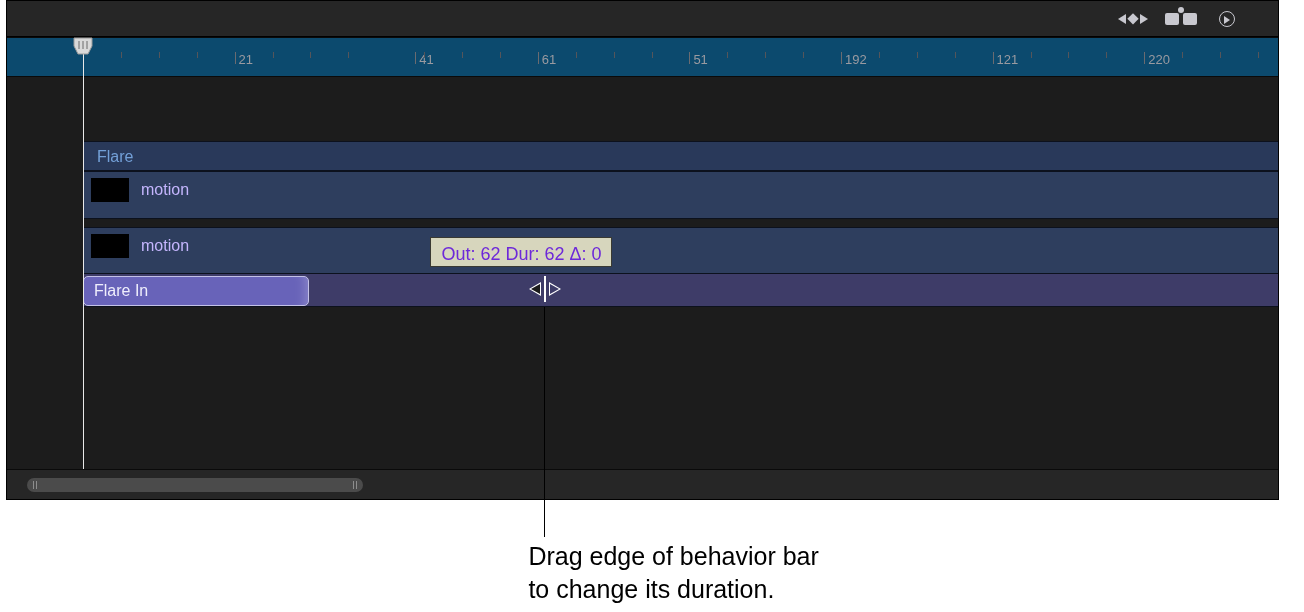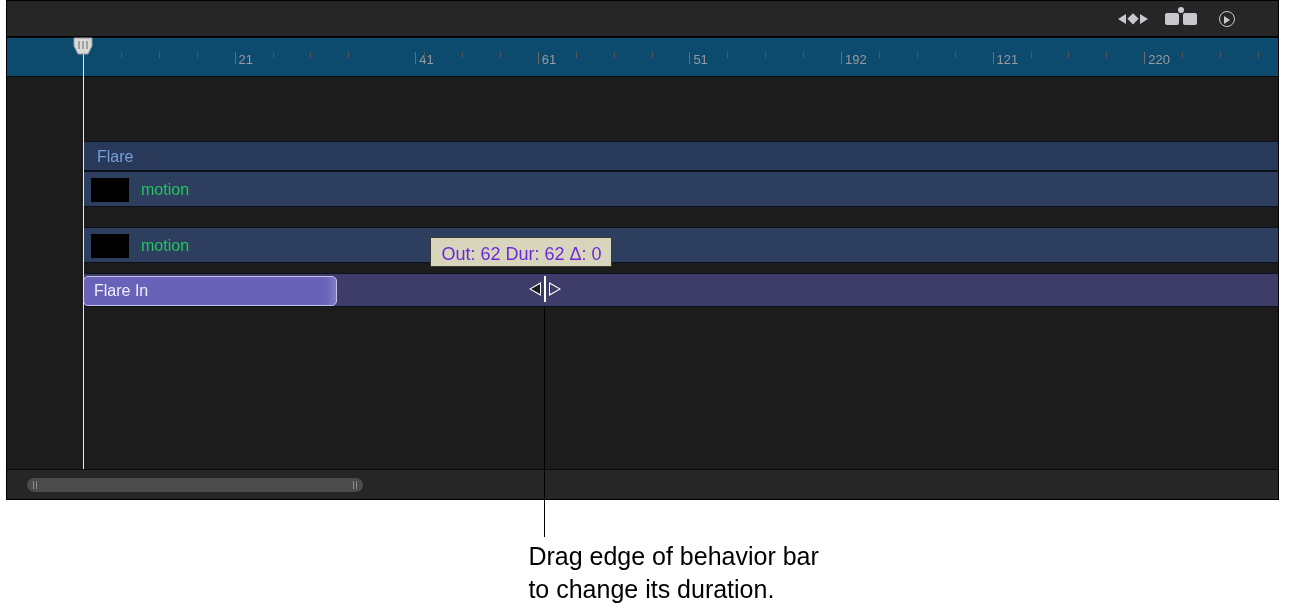--- a/index.html
+++ b/index.html
@@ -160,25 +160,25 @@
     border-top: 1px solid #0c111d;
     border-bottom: 1px solid #0c111d;
     color: #73a0d8;
     font-size: 16px;
     line-height: 30px;
     padding-left: 14px;
   }
 
   
   .row.layer {
-    height: 36px;
+    height: 48px;
     background: #2e3e5e;
     border-top: 1px solid #0c111d;
     border-bottom: 1px solid #0c111d;
-    color: #22c55e;
+    color: #c4b5fd;
     font-size: 16px;
     line-height: 36px;
   }
   .row.layer .thumb {
     position: absolute; left: 8px; top: 6px;
     width: 38px; height: 24px;
     background: #000;
     border: 1px solid #000;
   }
   .row.layer .lbl { position: absolute; left: 58px; }
@@ -377,21 +377,21 @@
         <div class="thumb"></div>
         <span class="lbl">motion</span>
       </div>
 
       <div class="row layer two">
         <div class="thumb"></div>
         <span class="lbl">motion</span>
       </div>
 
       <div class="row behavior-bg">
-        <div class="behavior-clip" id="behavior-clip" style="width: 254px;">
+        <div class="behavior-clip" id="behavior-clip" style="width: 226px;">
           <span>Flare In</span>
         </div>
       </div>
 
       <div class="trim-tooltip" id="trim-tooltip" style="left: 347.38px;">
         <span>Out: 62 Dur: 62 Δ: 0</span>
       </div>
 
       <div class="trim-cursor" id="trim-cursor" style="left: 444.38px;">
         <div class="trim-l"></div>

